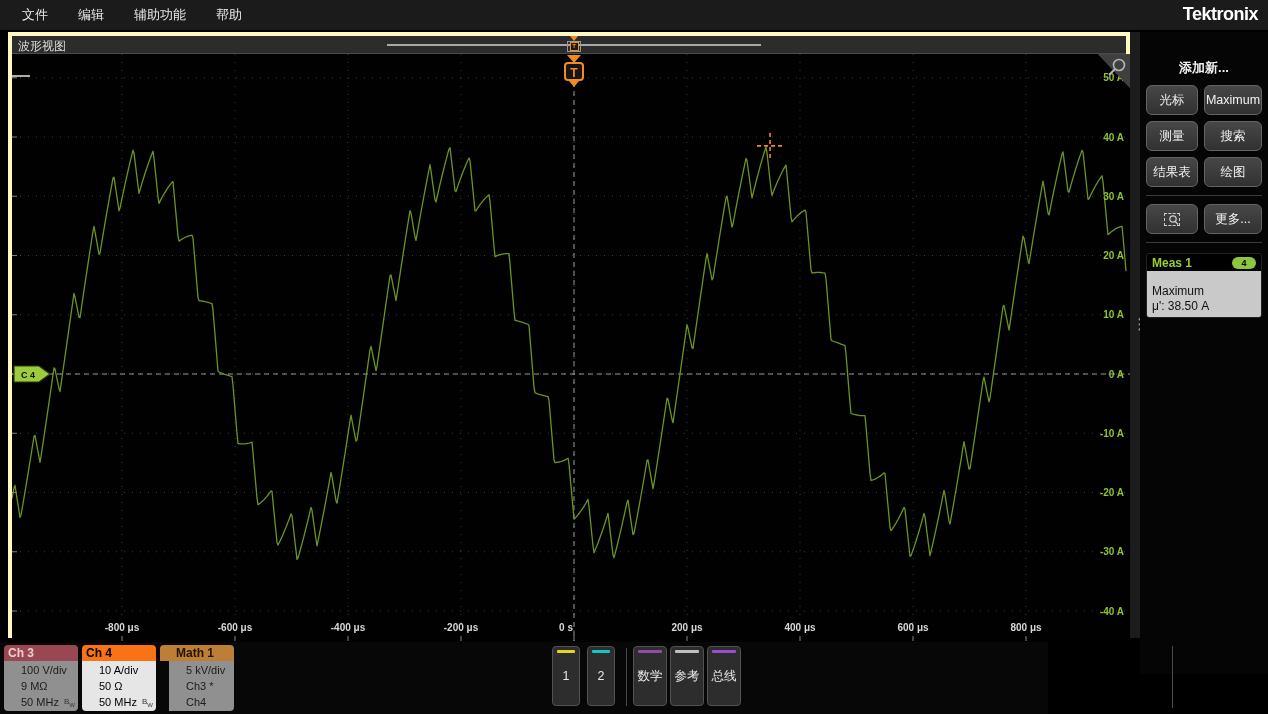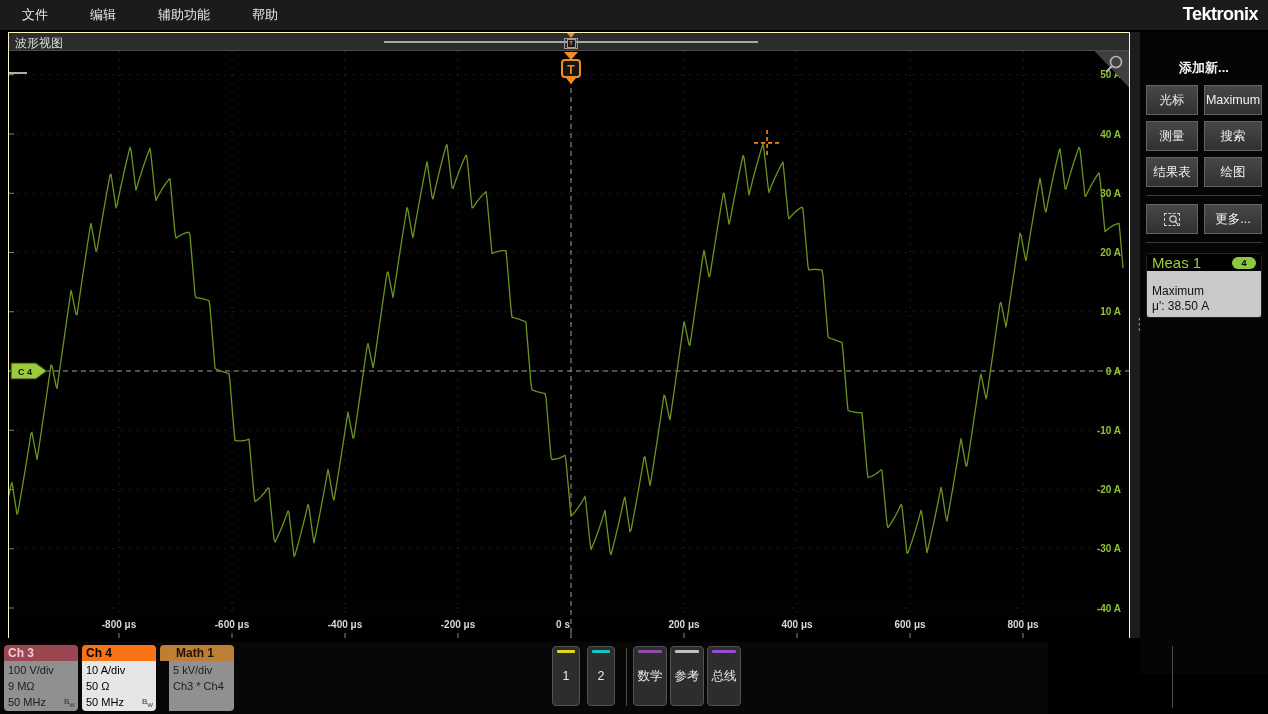--- a/index.html
+++ b/index.html
@@ -1,28 +1,28 @@
 <!DOCTYPE html>
 <html><head>
 <meta charset="utf-8">
 <style>
   * { margin:0; padding:0; box-sizing:border-box; }
   html,body { width:1268px; height:714px; background:#000; overflow:hidden;
     font-family:"Liberation Sans", sans-serif; -webkit-font-smoothing:antialiased; }
 
   
   .menubar { position:absolute; left:0; top:0; width:1268px; height:30px; background:#1b1b1b;
-    display:flex; align-items:center; padding-left:22px; gap:42px; }
+    display:flex; align-items:center; padding-left:22px; gap:30px; }
   .menu-item { color:#e8e8e8; font-size:13px; cursor:default; }
   .logo { position:absolute; right:10px; top:4px; color:#fff; font-size:18px; font-weight:bold;
     letter-spacing:-0.5px; font-style:normal; }
 
   
   .wave-window { position:absolute; left:8px; top:32px; width:1122px; height:606px;
-    border:1px solid #fef9c3; background:#010101; }
+    border:4px solid #fef9c3; background:#010101; }
   .tabbar { position:absolute; left:0; top:0; width:100%; height:18px; background:#2c2c2c;
     border-bottom:1px solid #4a4a4a; }
   .tab-title { position:absolute; left:6px; top:2px; color:#ddd; font-size:12px; }
   .slider-line { position:absolute; left:375px; top:8px; width:374px; height:2px; background:#a8a8a8; }
   .slider-marker { position:absolute; left:554px; top:0px; width:16px; height:17px; }
   .slider-tri { width:0; height:0; margin:0 auto; border-left:4px solid transparent;
     border-right:4px solid transparent; border-top:5px solid #f28b22; }
   .slider-bracket { width:14px; height:11px; margin:0 auto; border:1px solid #999;
     background:transparent; display:flex; align-items:center; justify-content:center; }
   .slider-t { width:9px; height:9px; background:#1a1a1a; border:1px solid #f28b22; color:#f28b22;
@@ -33,41 +33,41 @@
   
   .rail { position:absolute; left:1130px; top:32px; width:10px; height:606px; background:#1c1c1c; }
   .rail-dots { position:absolute; left:1132px; top:320px; color:#9a9a9a; font-size:15px;
     line-height:8px; letter-spacing:0; }
 
   
   .sidebar { position:absolute; left:1140px; top:0; width:128px; height:642px; background:#050505;margin-top:32px; }
   .add-new { margin-top:27px; text-align:center; color:#f0f0f0; font-size:13px; font-weight:bold; }
   .btn-grid { margin-top:8px; padding:0 6px; display:flex; flex-direction:column; gap:6px; }
   .btn-row { display:flex; gap:6px; }
-  .sb-btn { height:30px; border:1px solid #646464; border-radius:0; color:#f2f2f2; font-size:12.5px;
+  .sb-btn { height:30px; border:1px solid #646464; border-radius:6px; color:#f2f2f2; font-size:12.5px;
     background:linear-gradient(#474747,#313131); display:flex; align-items:center; justify-content:center;
     cursor:pointer; }
   .sb-btn.c1 { width:52px; } .sb-btn.c2 { width:58px; }
   .sep { height:1px; background:#3a3a3a; margin:2px 0; }
   .zoom-glyph { width:16px; height:13px; border:1px dashed #cfcfcf; position:relative; }
   .zoom-glyph svg { position:absolute; left:2px; top:0px; }
 
   .meas-card { margin:8px 6px 0 6px; border-radius:3px; overflow:hidden; border:1px solid #222; cursor:pointer; }
   .meas-head { background:#000; height:17px; display:flex; align-items:center; padding:0 5px; }
-  .meas-name { color:#9acd32; font-size:15px; font-weight:normal; flex:1; }
+  .meas-name { color:#9acd32; font-size:12px; font-weight:bold; flex:1; }
   .meas-pill { background:#8dc63f; color:#000; font-size:9px; font-weight:bold; border-radius:7px;
     width:24px; height:12px; text-align:center; line-height:12px; }
   .meas-body { background:#c9c9c9; color:#111; font-size:12px; line-height:15px; padding:13px 5px 3px 5px; }
 
   
   .bottombar { position:absolute; left:0; top:642px; width:1048px; height:72px; background:#070707; }
   .ch-badge { position:absolute; top:3px; width:74px; height:66px; border-radius:4px; overflow:hidden;
     cursor:pointer; }
   .ch-head { height:16px; font-size:12px; font-weight:bold; padding:1px 0 0 4px; }
-  .ch-body { height:50px; font-size:11px; line-height:16px; padding:1px 0 0 4px; position:relative; }
+  .ch-body { height:50px; font-size:11px; line-height:16px; padding:1px 0 0 17px; position:relative; }
   .bw { position:absolute; right:3px; font-size:8px; color:#333; }
   .bw sub { font-size:6px; }
 
   .scope-btn { position:absolute; top:4px; height:60px; border:1px solid #525252; border-radius:4px;
     background:#2d2d2d; color:#e8e8e8; display:flex; align-items:center; justify-content:center;
     font-size:12.5px; cursor:pointer; }
   .stripe { position:absolute; top:3px; left:4px; right:4px; height:3px; border-radius:1px; }
   .vdiv { position:absolute; top:6px; width:1px; height:58px; background:#4a4a4a; }
 </style>
 </head>

